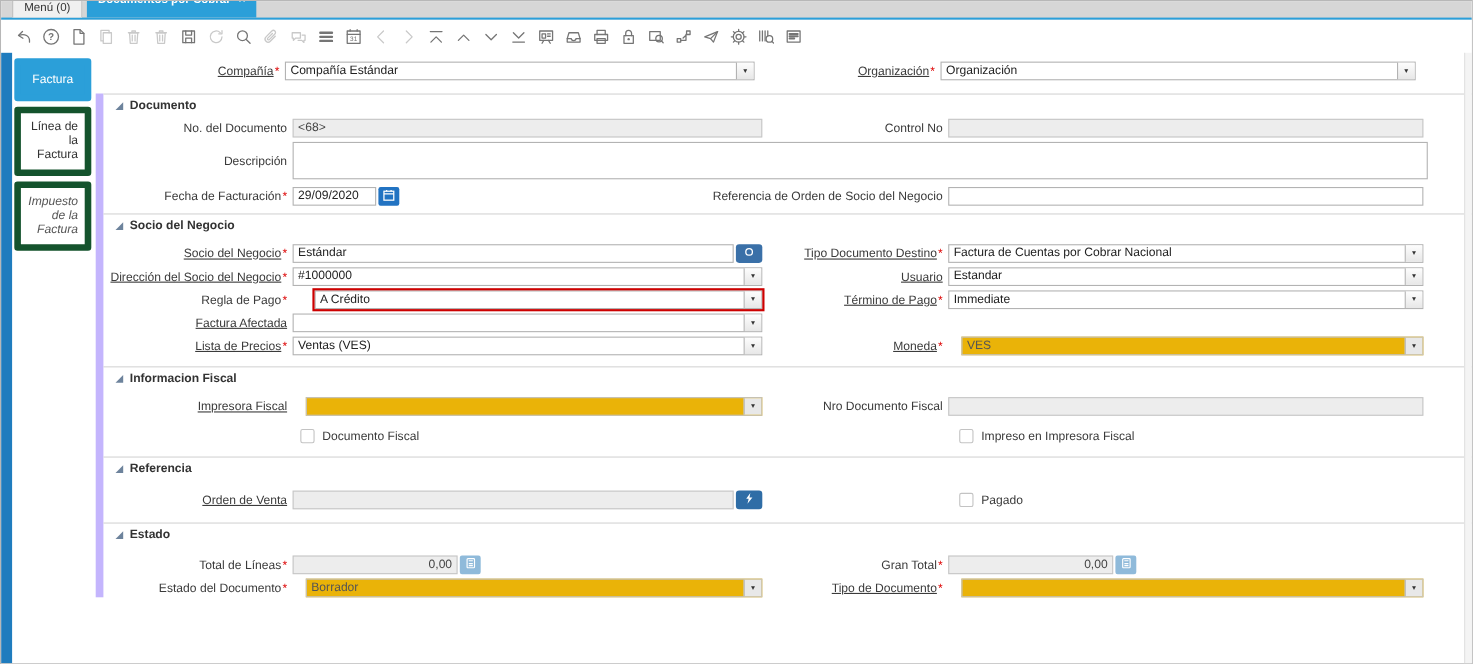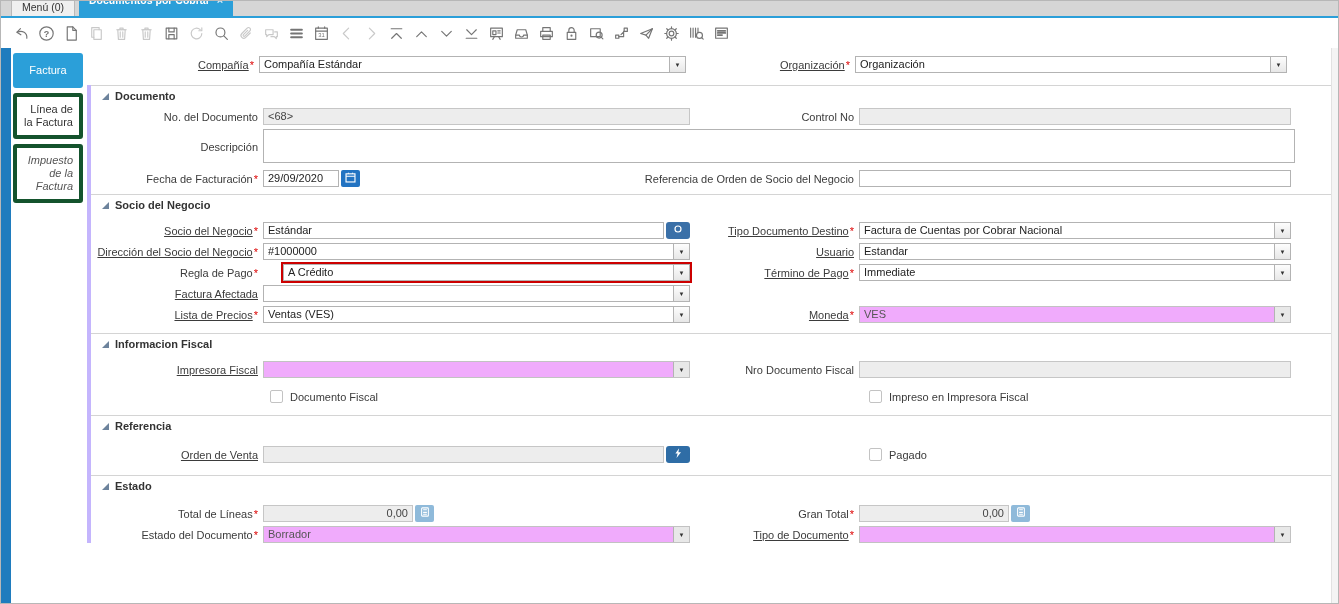--- a/index.html
+++ b/index.html
@@ -17,57 +17,57 @@
   .toolbar { height:30px; display:flex; align-items:center; padding-left:8px; background:#fff; }
   .tbtn { width:25px; height:24px; border:none; background:transparent; color:#757575; display:flex; align-items:center; justify-content:center; cursor:pointer; }
   .tbtn.dis { color:#c9c9c9; cursor:default; }
   .tbtn svg { display:block; }
 
   
   .bodywrap { display:flex; height:555px; }
   .sidebar { width:86px; display:flex; flex-shrink:0; }
   .vstrip { width:10px; background:#1f7cbe; }
   .stabs { width:76px; padding-top:5px; }
-  .stab { width:70px; margin:0 0 5px 2px; border:4px solid #14532d; border-radius:3px; background:#fff; padding:6px 6px; font-size:11px; line-height:13px; text-align:right; color:#333; cursor:pointer; }
+  .stab { width:70px; margin:0 0 5px 2px; border:6px solid #14532d; border-radius:3px; background:#fff; padding:6px 6px; font-size:11px; line-height:13px; text-align:right; color:#333; cursor:pointer; }
   .stab.active { background:#2b9fd9; color:#fff; text-align:center; border-color:#2b9fd9; padding:7px 4px; }
   .stab.italic { font-style:italic; color:#555; }
 
   .main { flex:1; padding-top:5px; position:relative; }
   .scrollstrip { position:absolute; right:0; top:0; bottom:0; width:7px; background:#f4f4f4; border-left:1px solid #e2e2e2; }
 
   .row { display:flex; align-items:center; margin:3px 0 4px; }
   .lbl, .lblr { height:17px; display:flex; align-items:center; justify-content:flex-end; white-space:nowrap; padding-right:5px; font-size:11px; color:#3b3b3b; }
   .lbl  { width:172px; flex-shrink:0; }
   .lblr { width:169px; flex-shrink:0; }
   .lbl.link .t, .lblr.link .t { text-decoration:underline; }
   .req { color:#dd0000; margin-left:1px; }
   .cell { display:flex; align-items:center; }
   .celll { width:427px; flex-shrink:0; }
   .cellr { width:432px; flex-shrink:0; }
 
   .combo { display:flex; align-items:stretch; height:17px; border:1px solid #b3b3b3; background:#fff; width:100%; cursor:pointer; }
   .combo .val { flex:1; padding:0 4px; font-size:11px; line-height:15px; color:#222; overflow:hidden; white-space:nowrap; }
   .combo .arw { width:16px; border-left:1px solid #b3b3b3; background:linear-gradient(#fdfdfd,#e7e7e7); display:flex; align-items:center; justify-content:center; font-size:6px; color:#333; }
-  .combo.dis { background:#f0abfc; border-color:#c2c2c2; }
+  .combo.dis { background:#eab308; border-color:#c2c2c2;margin-left:12px; }
   .combo.dis .val { color:#555; }
   .combo.dis .arw { background:#e8e8e8; }
   .combo.hl { outline:2px solid #cc0000;margin-left:20px; }
 
   .tfield { height:17px; border:1px solid #b3b3b3; background:#fff; font-size:11px; line-height:15px; padding:0 4px; color:#222; overflow:hidden; white-space:nowrap; }
   .tfield.dis { background:#ededed; border-color:#c6c6c6; color:#444; }
   .amount { text-align:right; }
   .tarea { width:1032px; height:34px; border:1px solid #b3b3b3; background:#fff; font-size:11px; padding:1px 4px; }
 
   .fbtn { height:17px; border:none; border-radius:2px; margin-left:2px; display:flex; align-items:center; justify-content:center; cursor:pointer; flex-shrink:0; }
   .btn-cal { width:19px; background:#2273c2; }
   .btn-bp { width:24px; background:#3a70a8; border-radius:3px; }
   .btn-zoom { width:24px; background:#2f6da6; border-radius:3px; }
   .btn-calc { width:19px; background:#8fbada; }
 
-  .sections { border-left:4px solid #c4b5fd; margin-top:12px; }
+  .sections { border-left:7px solid #c4b5fd; margin-top:12px; }
   .sechead { border-top:1px solid #d4d4d4; padding:4px 0 3px 11px; display:flex; align-items:center; gap:6px; margin-top:7px; }
   .sechead:first-child { margin-top:0; }
   .tri { width:0; height:0; border-left:7px solid transparent; border-bottom:7px solid #6d839c; }
   .sectitle { font-size:11px; font-weight:bold; color:#333; }
 
   .cb { width:13px; height:13px; border:1px solid #c3c3c3; border-radius:2px; background:#fff; margin-right:7px; flex-shrink:0; cursor:pointer; }
   .cblbl { font-size:11px; color:#3b3b3b; }
 </style>
 </head>
 <body>

